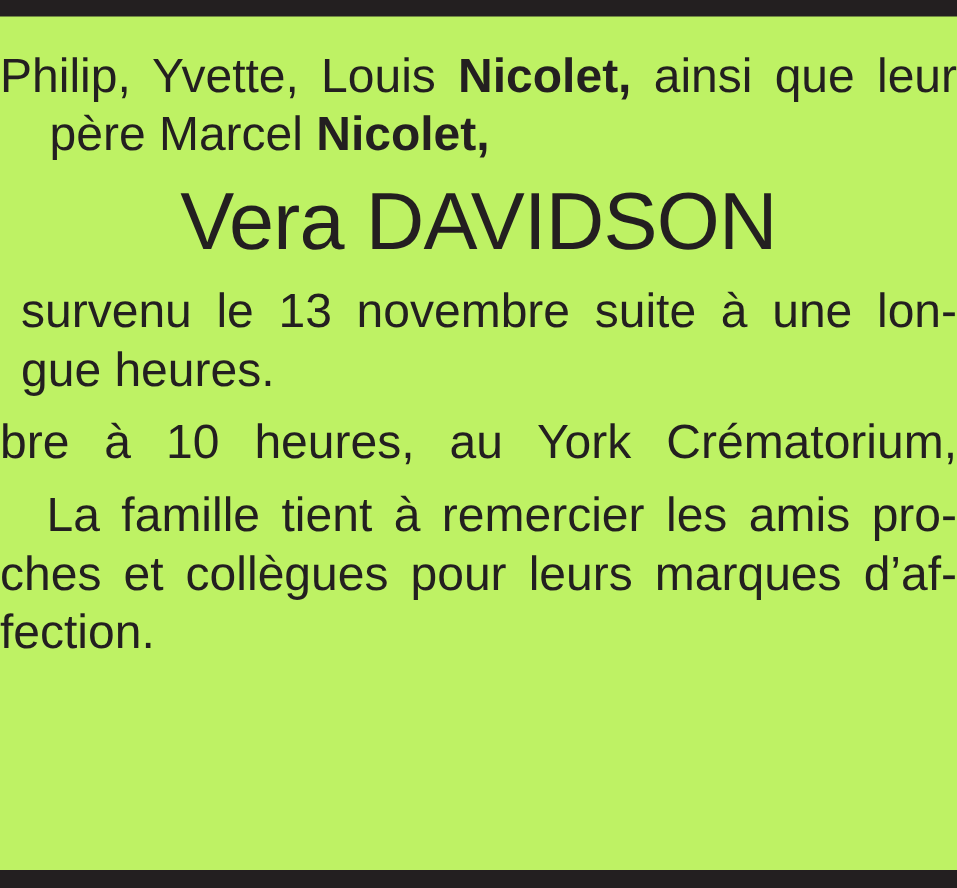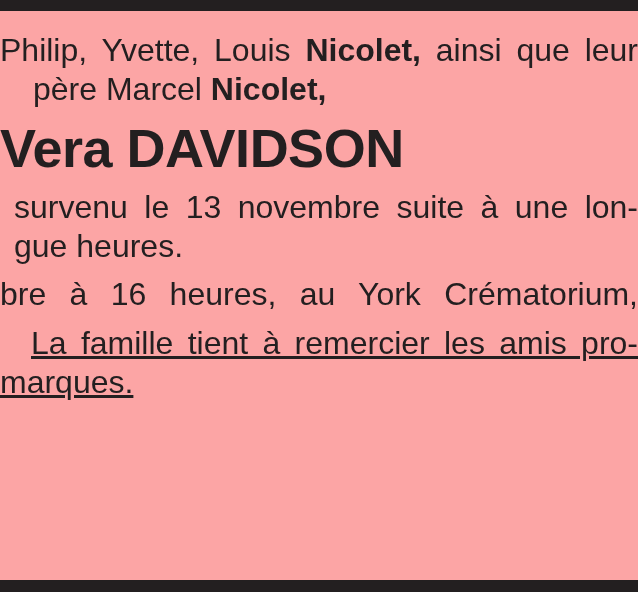--- a/index.html
+++ b/index.html
@@ -2,48 +2,49 @@
 <html><head>
 <meta charset="utf-8">
 <style>
   * { box-sizing: border-box; }
   html, body { margin: 0; padding: 0; background: #e8e8e8; }
   .page {
     position: relative;
     width: 638px;
     height: 592px;
     margin: 0 auto;
-    background: #fca5a5;
+    background: #bef264;
     overflow: hidden;
     color: #231f20;
     font-family: "Liberation Sans", sans-serif;
   }
   .rule { background: #231f20; }
   .rule-top { height: 11px; width: 100%; }
   .rule-bottom { position: absolute; left: 0; bottom: 0; width: 100%; height: 12px; }
 
   .body-text { font-size: 32px; line-height: 39px; }
 
   .line { text-align: justify; text-align-last: justify; }
   .line.left { text-align: left; text-align-last: left; }
   .hang { padding-left: 33px; }
   .indent { text-indent: 31px; }
 
   .intro { margin-top: 20px; }
   .deceased-name {
     margin-top: 9px;
     font-size: 54px;
     line-height: 60px;
-    font-weight: 700;
+    font-weight: 400;
+    text-align: center;
     letter-spacing: -0.5px;
     white-space: nowrap;
   }
   .para-death { margin-top: 10px; margin-left: 14px; }
   .para-ceremony { margin-top: 9px; }
-  .para-thanks { margin-top: 10px; text-decoration: underline; }
+  .para-thanks { margin-top: 10px; }
   b { font-weight: 700; }
 </style>
 </head>
 <body>
 
 <div class="page">
 
   <div class="rule rule-top"></div>
 
   <div class="body-text">
@@ -54,25 +55,26 @@
     </div>
 
     <div class="deceased-name">Vera DAVIDSON</div>
 
     <div class="para-death">
       <div class="line">survenu le 13 novembre suite à une lon-</div>
       <div class="line left">gue heures.</div>
     </div>
 
     <div class="para-ceremony">
-      <div class="line">bre à 16 heures, au York Crématorium,</div>
+      <div class="line">bre à 10 heures, au York Crématorium,</div>
     </div>
 
     <div class="para-thanks">
       <div class="line indent">La famille tient à remercier les amis pro-</div>
-      <div class="line left">marques.</div>
+      <div class="line">ches et collègues pour leurs marques d’af-</div>
+      <div class="line left">fection.</div>
     </div>
 
   </div>
 
   <div class="rule rule-bottom"></div>
 
 </div>
 
 </body></html>

